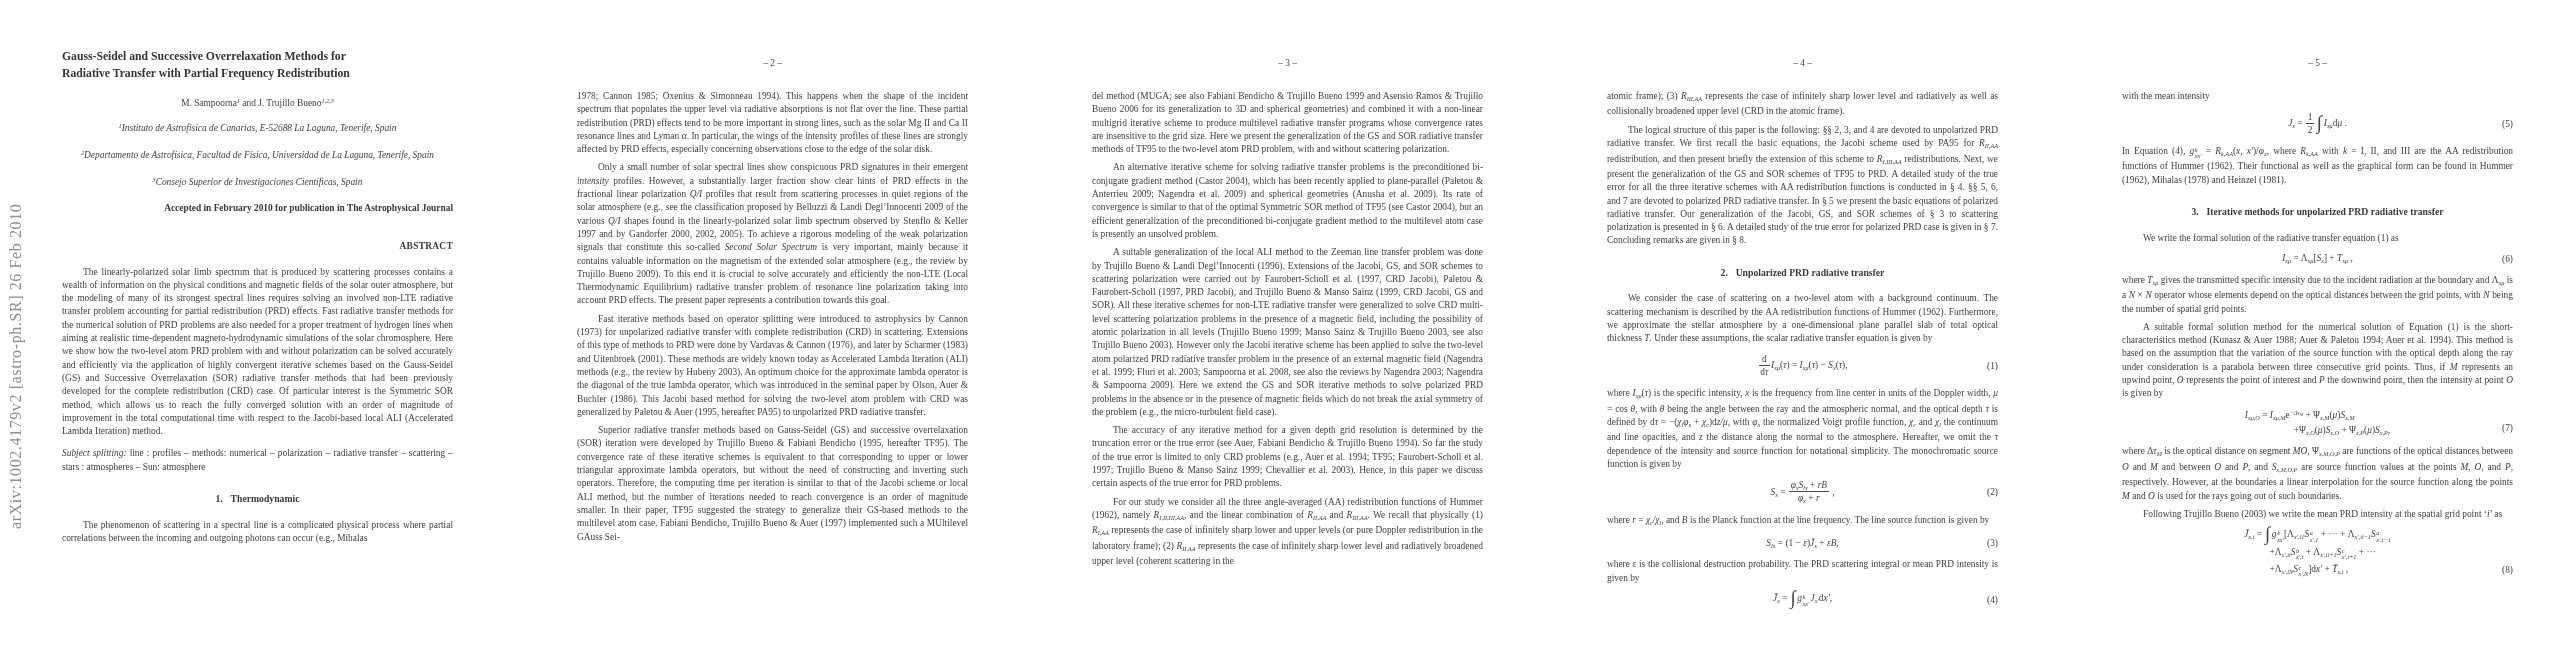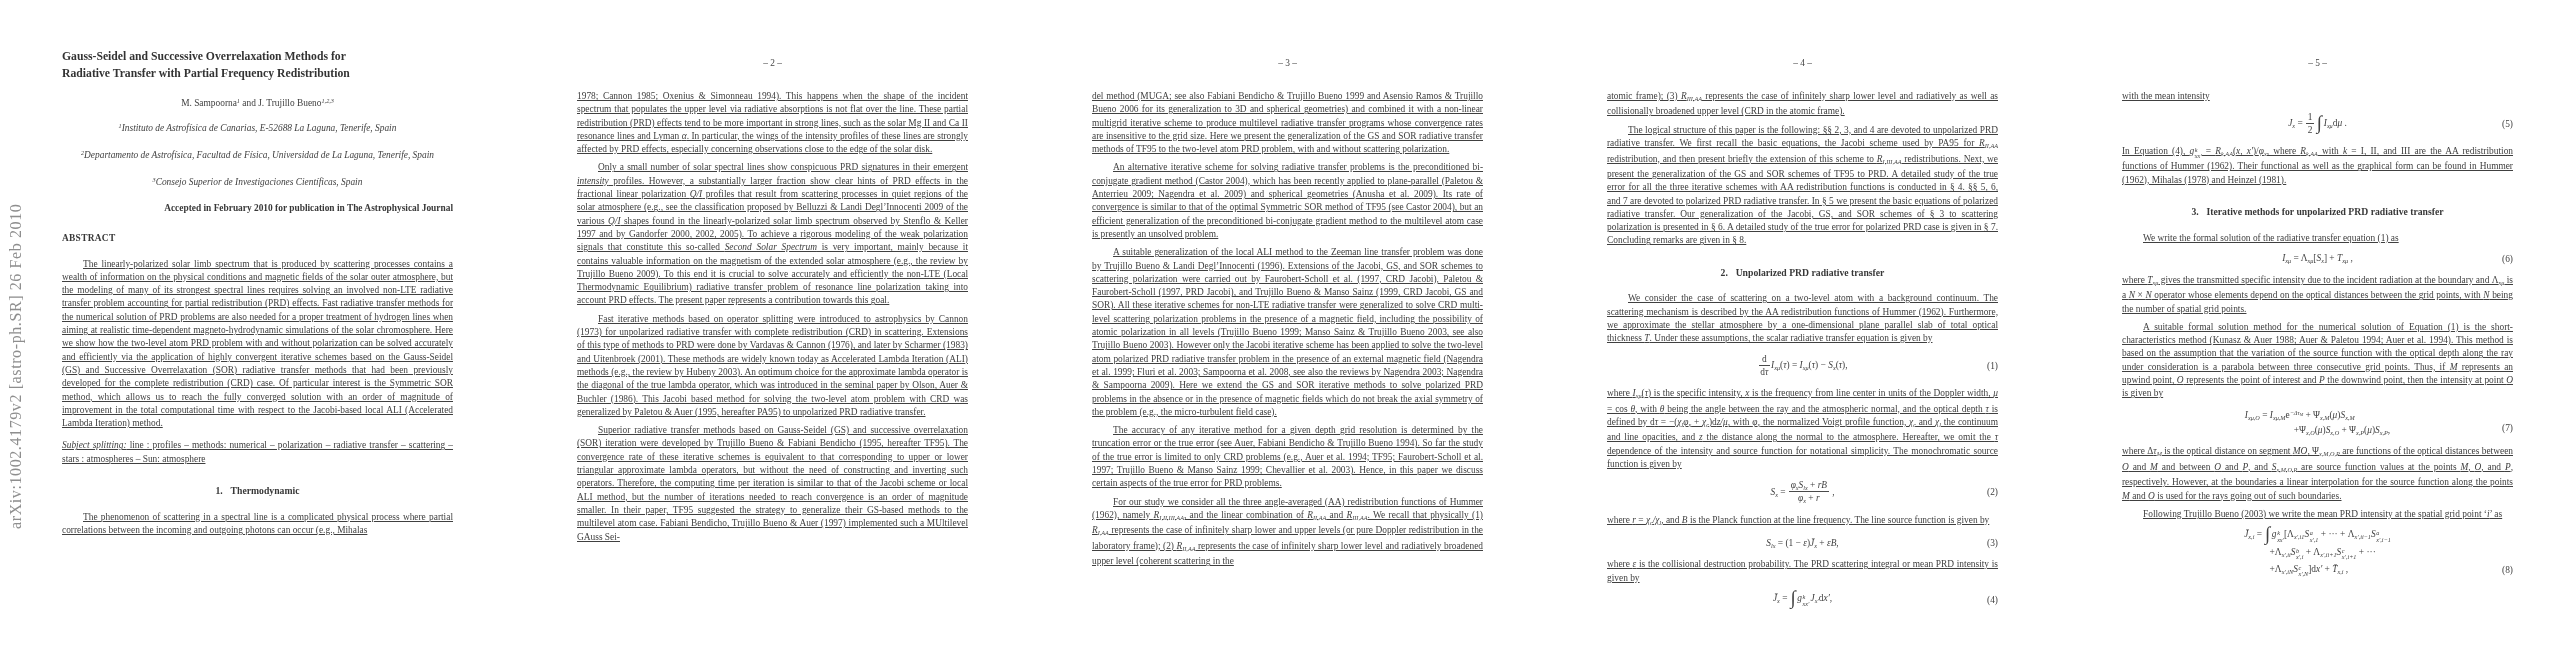--- a/index.html
+++ b/index.html
@@ -5,22 +5,22 @@
   html,body{margin:0;padding:0;background:#ffffff;}
   body{width:2576px;height:667px;font-family:"Liberation Serif","DejaVu Serif",serif;color:#404040;}
   .doc{display:flex;width:2576px;height:667px;}
   .page{width:515px;height:667px;box-sizing:border-box;padding:0 62px;position:relative;overflow:hidden;background:#ffffff;}
   .watermark{position:absolute;left:3.3px;top:83px;height:567px;width:25.6px;display:flex;align-items:center;justify-content:center;writing-mode:vertical-rl;transform:rotate(180deg);font-size:16px;color:#8e8e8e;letter-spacing:0.6px;white-space:nowrap;}
   .pagehead{padding-top:58px;margin-bottom:22px;text-align:center;font-size:9.4px;color:#454545;}
   .title{margin-top:48px;font-size:11.7px;font-weight:700;line-height:17px;color:#333333;}
   .authors{margin-top:15px;text-align:center;font-size:9.4px;}
   .affil{margin-top:10.6px;text-align:center;font-size:9.4px;line-height:13.3px;}
   .accepted{margin-top:14px;text-align:right;font-size:9.4px;font-weight:700;color:#383838;}
-  .abslabel{margin-top:20px;text-align:left;font-size:9.4px;font-weight:700;letter-spacing:0.3px;color:#383838;}
-  .para{font-size:9.4px;line-height:13.3px;text-align:justify;margin:0 0 5px 0;text-indent:21px;text-decoration:underline;}
+  .abslabel{margin-top:28px;text-align:right;font-size:9.4px;font-weight:700;letter-spacing:0.3px;color:#383838;}
+  .para{font-size:9.4px;line-height:13.3px;text-align:justify;margin:0 0 5px 0;text-indent:21px;}
   .noind{text-indent:0;}
   .mt26{margin-top:14.5px;}
   .mt16{margin-top:9px;}
   .sechead{text-align:center;font-size:9.7px;font-weight:700;color:#383838;margin:19px 0 14.5px 0;}
   .sechead .secno{margin-right:7.8px;}
   .it{font-style:italic;}
   .sb{font-size:0.66em;font-style:italic;vertical-align:-0.35em;}
   .sp{font-size:0.66em;font-style:italic;vertical-align:0.5em;}
   .ssb{display:inline-block;font-size:0.66em;font-style:italic;text-align:left;vertical-align:-0.7em;line-height:1.05;margin-left:0.6px;}
   .ssb .sst,.ssb .ssu{display:block;}

